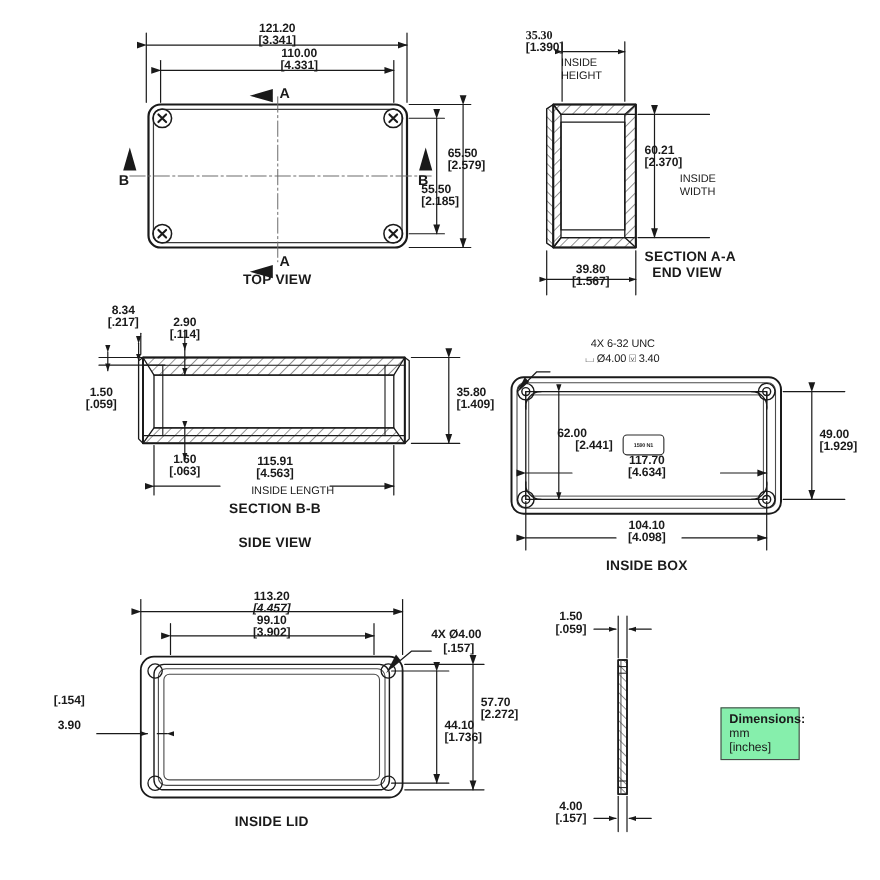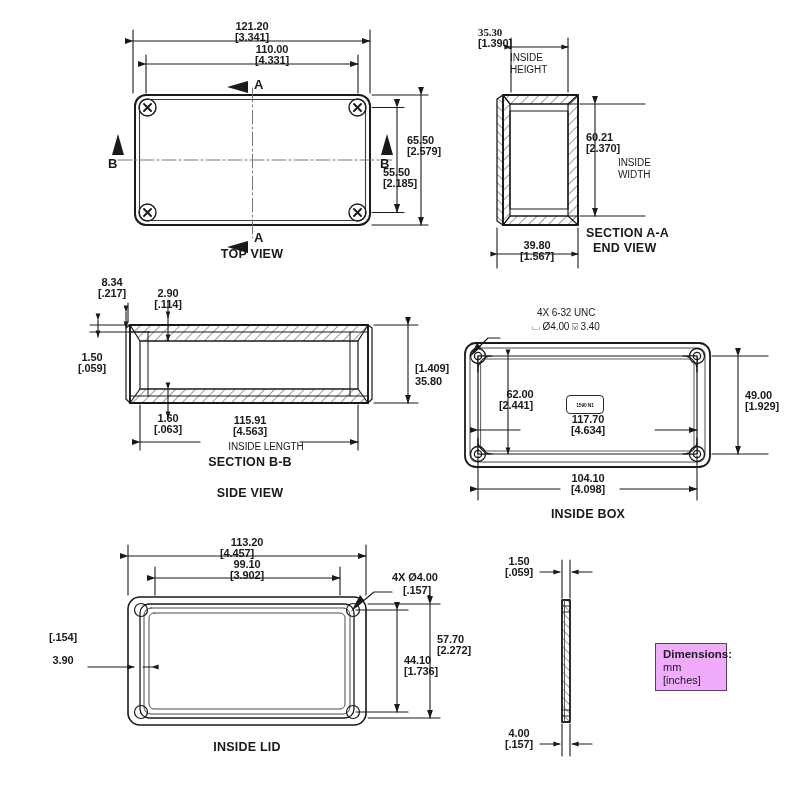--- a/index.html
+++ b/index.html
@@ -24,21 +24,21 @@
     letter-spacing:-0.1px;
   }
   .lbl.c{text-align:center;transform:translateX(-50%);}
   .dim{font-size:11px;font-weight:bold;}
   .view-title{font-size:12.5px;font-weight:bold;letter-spacing:0.2px;}
   .sect-letter{font-size:13px;font-weight:bold;}
   .tiny{font-size:10px;font-weight:normal;padding-left:32px;}
   .legend{
     position:absolute;
     border:1.6px solid #4a4a4a;
-    background:#f0abfc;
+    background:#86efac;
     padding:4px 7px 5px 7px;
     box-sizing:border-box;
   }
   .legend .h{font-size:11.5px;font-weight:bold;display:block;line-height:13px;}
   .legend .v{font-size:11px;font-weight:normal;display:block;line-height:12.5px;}
   .partlabel{
     position:absolute;
     border:1.5px solid #2a2a2a;
     border-radius:4px;
     background:#fff;
@@ -332,40 +332,40 @@
   <div class="lbl c dim" style="left:112px;top:288px;">[.217]</div>
   <div class="lbl c dim" style="left:168px;top:288px;">2.90</div>
   <div class="lbl c dim" style="left:168px;top:299px;">[.114]</div>
   <div class="lbl c dim" style="left:92px;top:352px;">1.50</div>
   <div class="lbl c dim" style="left:92px;top:363px;">[.059]</div>
   <div class="lbl c dim" style="left:168px;top:413px;">1.60</div>
   <div class="lbl c dim" style="left:168px;top:424px;">[.063]</div>
   <div class="lbl c dim" style="left:250px;top:415px;">115.91</div>
   <div class="lbl c dim" style="left:250px;top:426px;">[4.563]</div>
   <div class="lbl c tiny" style="left:250px;top:441px;">INSIDE LENGTH</div>
-  <div class="lbl dim" style="left:415px;top:352px;margin-top:24px;">35.80</div>
+  <div class="lbl dim" style="left:415px;top:352px;">35.80</div>
   <div class="lbl dim" style="left:415px;top:363px;">[1.409]</div>
   <div class="lbl c view-title" style="left:250px;top:457px;">SECTION B-B</div>
   <div class="lbl c view-title" style="left:250px;top:488px;">SIDE VIEW</div>
 
   <div class="lbl tiny" style="left:505px;top:307px;text-align:right;">4X 6-32 UNC</div>
   <div class="lbl tiny" style="left:500px;top:321px;">⌴ Ø4.00 ⍌ 3.40</div>
   <div class="lbl c dim" style="left:520px;top:389px;">62.00</div>
-  <div class="lbl c dim" style="left:516px;top:400px;">[2.441]</div>
+  <div class="lbl c dim" style="left:540px;top:400px;">[2.441]</div>
   <div class="lbl c dim" style="left:588px;top:414px;">117.70</div>
   <div class="lbl c dim" style="left:588px;top:425px;">[4.634]</div>
   <div class="lbl dim" style="left:745px;top:390px;">49.00</div>
   <div class="lbl dim" style="left:745px;top:401px;">[1.929]</div>
   <div class="lbl c dim" style="left:588px;top:473px;">104.10</div>
   <div class="lbl c dim" style="left:588px;top:484px;">[4.098]</div>
   <div class="lbl c view-title" style="left:588px;top:509px;">INSIDE BOX</div>
   <div class="partlabel" style="left:566px;top:395px;width:36px;height:17px;">1590 N1</div>
 
   <div class="lbl c dim" style="left:247px;top:537px;">113.20</div>
-  <div class="lbl c dim" style="left:237px;top:548px;">[4.457]</div>
+  <div class="lbl c dim" style="left:247px;top:548px;font-style:italic;">[4.457]</div>
   <div class="lbl c dim" style="left:247px;top:559px;">99.10</div>
   <div class="lbl c dim" style="left:247px;top:570px;">[3.902]</div>
   <div class="lbl c dim" style="left:63px;top:655px;">3.90</div>
   <div class="lbl c dim" style="left:63px;top:632px;">[.154]</div>
   <div class="lbl dim" style="left:392px;top:572px;">4X Ø4.00</div>
   <div class="lbl dim" style="left:403px;top:585px;">[.157]</div>
   <div class="lbl dim" style="left:437px;top:634px;">57.70</div>
   <div class="lbl dim" style="left:437px;top:645px;">[2.272]</div>
   <div class="lbl dim" style="left:404px;top:655px;">44.10</div>
   <div class="lbl dim" style="left:404px;top:666px;">[1.736]</div>

